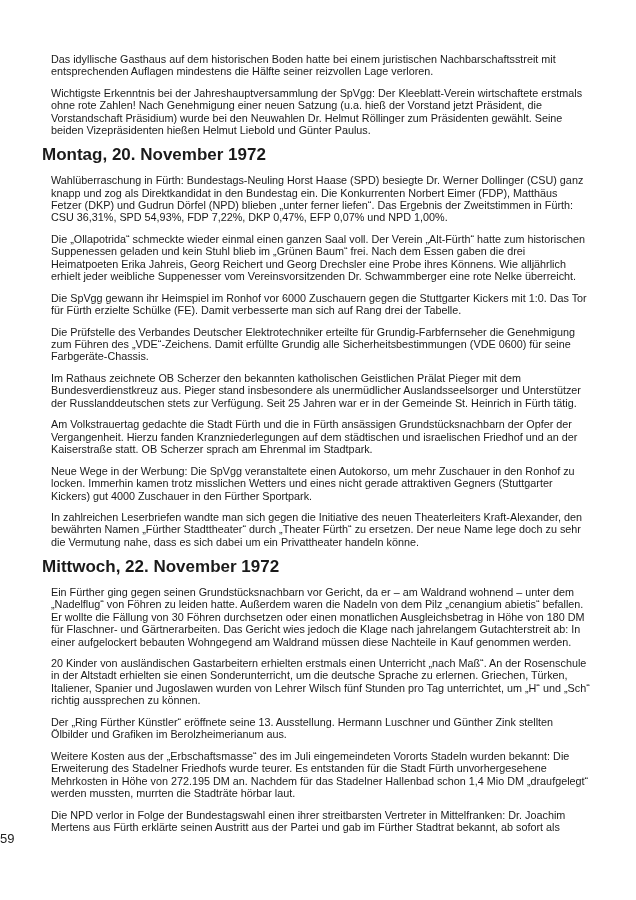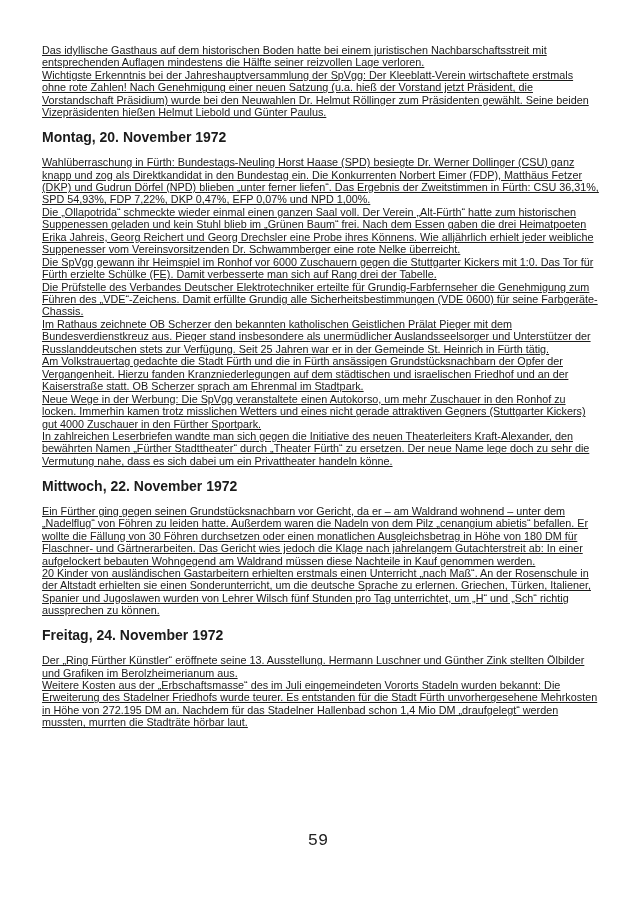--- a/index.html
+++ b/index.html
@@ -19,38 +19,37 @@
   .content {
     position: absolute;
     left: 42px;
     top: 44px;
     width: 557px;
     font-size: 10.8px;
     line-height: 12.45px;
     text-align: left;
   }
   .content p {
-    margin: 0;
+    margin: 9px;
     padding: 0;
-    text-decoration: underline;
   }
   .heading {
-    font-size: 14px;
+    font-size: 17px;
     font-weight: bold;
     margin: 12.45px 0;
     line-height: 12.45px;
   }
   .page-number {
     position: absolute;
     top: 831px;
     left: 0;
     width: 100%;
-    text-align: center;
-    font-family: Liberation Mono, monospace;
-    font-size: 17px;
+    text-align: left;
+    font-family: Liberation Sans, sans-serif;
+    font-size: 13px;
     color: #222222;
   }
 </style>
 </head>
 <body>
 
 <div class="page">
   <div class="content">
 
     <section>
@@ -73,21 +72,21 @@
       <p>In zahlreichen Leserbriefen wandte man sich gegen die Initiative des neuen Theaterleiters Kraft-Alexander, den bewährten Namen „Fürther Stadttheater“ durch „Theater Fürth“ zu ersetzen. Der neue Name lege doch zu sehr die Vermutung nahe, dass es sich dabei um ein Privattheater handeln könne.</p>
     </section>
 
     <section>
       <h2 class="heading">Mittwoch, 22. November 1972</h2>
       <p>Ein Fürther ging gegen seinen Grundstücksnachbarn vor Gericht, da er – am Waldrand wohnend – unter dem „Nadelflug“ von Föhren zu leiden hatte. Außerdem waren die Nadeln von dem Pilz „cenangium abietis“ befallen. Er wollte die Fällung von 30 Föhren durchsetzen oder einen monatlichen Ausgleichsbetrag in Höhe von 180 DM für Flaschner- und Gärtnerarbeiten. Das Gericht wies jedoch die Klage nach jahrelangem Gutachterstreit ab: In einer aufgelockert bebauten Wohngegend am Waldrand müssen diese Nachteile in Kauf genommen werden.</p>
       <p>20 Kinder von ausländischen Gastarbeitern erhielten erstmals einen Unterricht „nach Maß“. An der Rosenschule in der Altstadt erhielten sie einen Sonderunterricht, um die deutsche Sprache zu erlernen. Griechen, Türken, Italiener, Spanier und Jugoslawen wurden von Lehrer Wilsch fünf Stunden pro Tag unterrichtet, um „H“ und „Sch“ richtig aussprechen zu können.</p>
     </section>
 
     <section>
-      <h2 class="heading">Freitag, 24. November 1972</h2>
       <p>Der „Ring Fürther Künstler“ eröffnete seine 13. Ausstellung. Hermann Luschner und Günther Zink stellten Ölbilder und Grafiken im Berolzheimerianum aus.</p>
       <p>Weitere Kosten aus der „Erbschaftsmasse“ des im Juli eingemeindeten Vororts Stadeln wurden bekannt: Die Erweiterung des Stadelner Friedhofs wurde teurer. Es entstanden für die Stadt Fürth unvorhergesehene Mehrkosten in Höhe von 272.195 DM an. Nachdem für das Stadelner Hallenbad schon 1,4 Mio DM „draufgelegt“ werden mussten, murrten die Stadträte hörbar laut.</p>
+      <p>Die NPD verlor in Folge der Bundestagswahl einen ihrer streitbarsten Vertreter in Mittelfranken: Dr. Joachim Mertens aus Fürth erklärte seinen Austritt aus der Partei und gab im Fürther Stadtrat bekannt, ab sofort als</p>
     </section>
 
   </div>
 
   <div class="page-number">59</div>
 </div>
 
 </body></html>

